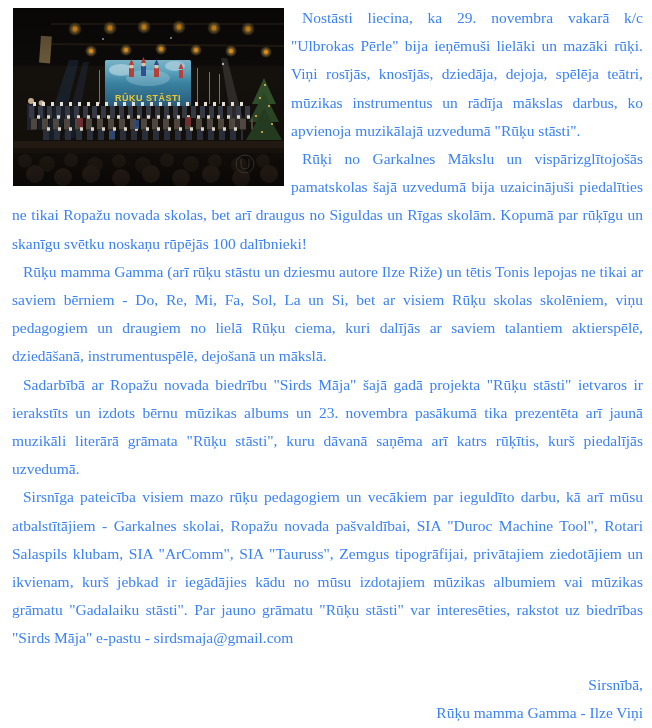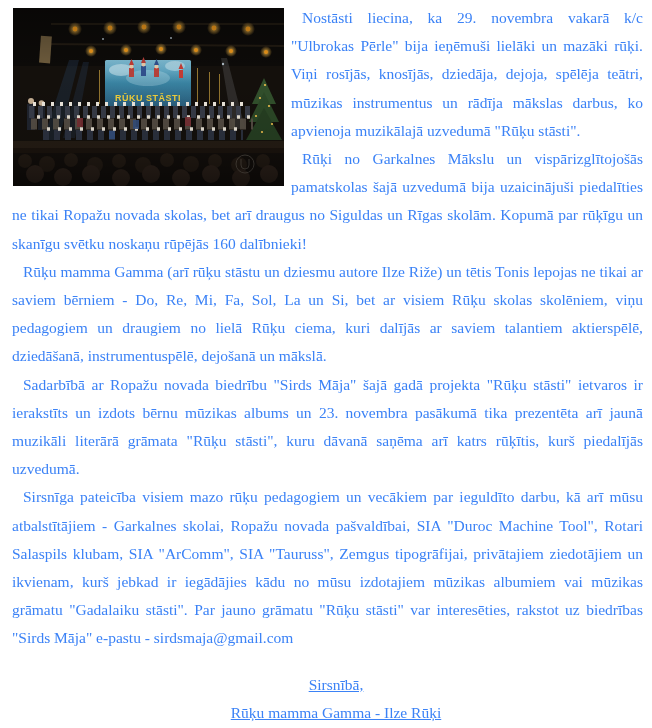--- a/index.html
+++ b/index.html
@@ -15,21 +15,21 @@
     text-align: justify;
   }
   figure.photo {
     float: left;
     width: 271px; height: 178px;
     margin: 4px 7px 2px 1px;
     padding: 0;
   }
   figure.photo svg { display: block; width: 271px; height: 178px; }
   p.para { margin: 0; text-indent: 11px; }
-  p.closing { margin: 0; text-indent: 17px; text-align: center; text-decoration: underline; }
+  p.closing { margin: 0; text-indent: 17px; text-align: right; }
   p.closing.first { margin-top: 18px; }
 </style>
 </head>
 <body>
 
 <div class="page">
 
   <figure class="photo">
     <svg viewBox="0 0 271 178" xmlns="http://www.w3.org/2000/svg">
       <defs>
@@ -199,21 +199,21 @@
       <g opacity="0.35" stroke="#9a948a" fill="none" stroke-width="1">
         <circle cx="232" cy="156" r="9"></circle>
         <path d="M228 151 v6 a4 4 0 0 0 8 0 v-6"></path>
       </g>
 
       <rect x="0" y="0" width="271" height="178" fill="url(#vignette)"></rect>
     </svg>
   </figure>
 
   <p class="para">Nostāsti liecina, ka 29. novembra vakarā k/c "Ulbrokas Pērle" bija ieņēmuši lielāki un mazāki rūķi. Viņi rosījās, knosījās, dziedāja, dejoja, spēlēja teātri, mūzikas instrumentus un rādīja mākslas darbus, ko apvienoja muzikālajā uzvedumā "Rūķu stāsti".</p>
-  <p class="para">Rūķi no Garkalnes Mākslu un vispārizglītojošās pamatskolas šajā uzvedumā bija uzaicinājuši piedalīties ne tikai Ropažu novada skolas, bet arī draugus no Siguldas un Rīgas skolām. Kopumā par rūķīgu un skanīgu svētku noskaņu rūpējās 160 dalībnieki!</p>
+  <p class="para">Rūķi no Garkalnes Mākslu un vispārizglītojošās pamatskolas šajā uzvedumā bija uzaicinājuši piedalīties ne tikai Ropažu novada skolas, bet arī draugus no Siguldas un Rīgas skolām. Kopumā par rūķīgu un skanīgu svētku noskaņu rūpējās 100 dalībnieki!</p>
   <p class="para">Rūķu mamma Gamma (arī rūķu stāstu un dziesmu autore Ilze Riže) un tētis Tonis lepojas ne tikai ar saviem bērniem - Do, Re, Mi, Fa, Sol, La un Si, bet ar visiem Rūķu skolas skolēniem, viņu pedagogiem un draugiem no lielā Rūķu ciema, kuri dalījās ar saviem talantiem aktierspēlē, dziedāšanā, instrumentuspēlē, dejošanā un mākslā.</p>
   <p class="para">Sadarbībā ar Ropažu novada biedrību "Sirds Māja" šajā gadā projekta "Rūķu stāsti" ietvaros ir ierakstīts un izdots bērnu mūzikas albums un 23. novembra pasākumā tika prezentēta arī jaunā muzikāli literārā grāmata "Rūķu stāsti", kuru dāvanā saņēma arī katrs rūķītis, kurš piedalījās uzvedumā.</p>
   <p class="para">Sirsnīga pateicība visiem mazo rūķu pedagogiem un vecākiem par ieguldīto darbu, kā arī mūsu atbalstītājiem - Garkalnes skolai, Ropažu novada pašvaldībai, SIA "Duroc Machine Tool", Rotari Salaspils klubam, SIA "ArComm", SIA "Tauruss", Zemgus tipogrāfijai, privātajiem ziedotājiem un ikvienam, kurš jebkad ir iegādājies kādu no mūsu izdotajiem mūzikas albumiem vai mūzikas grāmatu "Gadalaiku stāsti". Par jauno grāmatu "Rūķu stāsti" var interesēties, rakstot uz biedrības "Sirds Māja" e-pastu - sirdsmaja@gmail.com</p>
 
   <p class="closing first">Sirsnībā,</p>
-  <p class="closing">Rūķu mamma Gamma - Ilze Rūķi</p>
+  <p class="closing">Rūķu mamma Gamma - Ilze Viņi</p>
 
 </div>
 
 </body></html>

